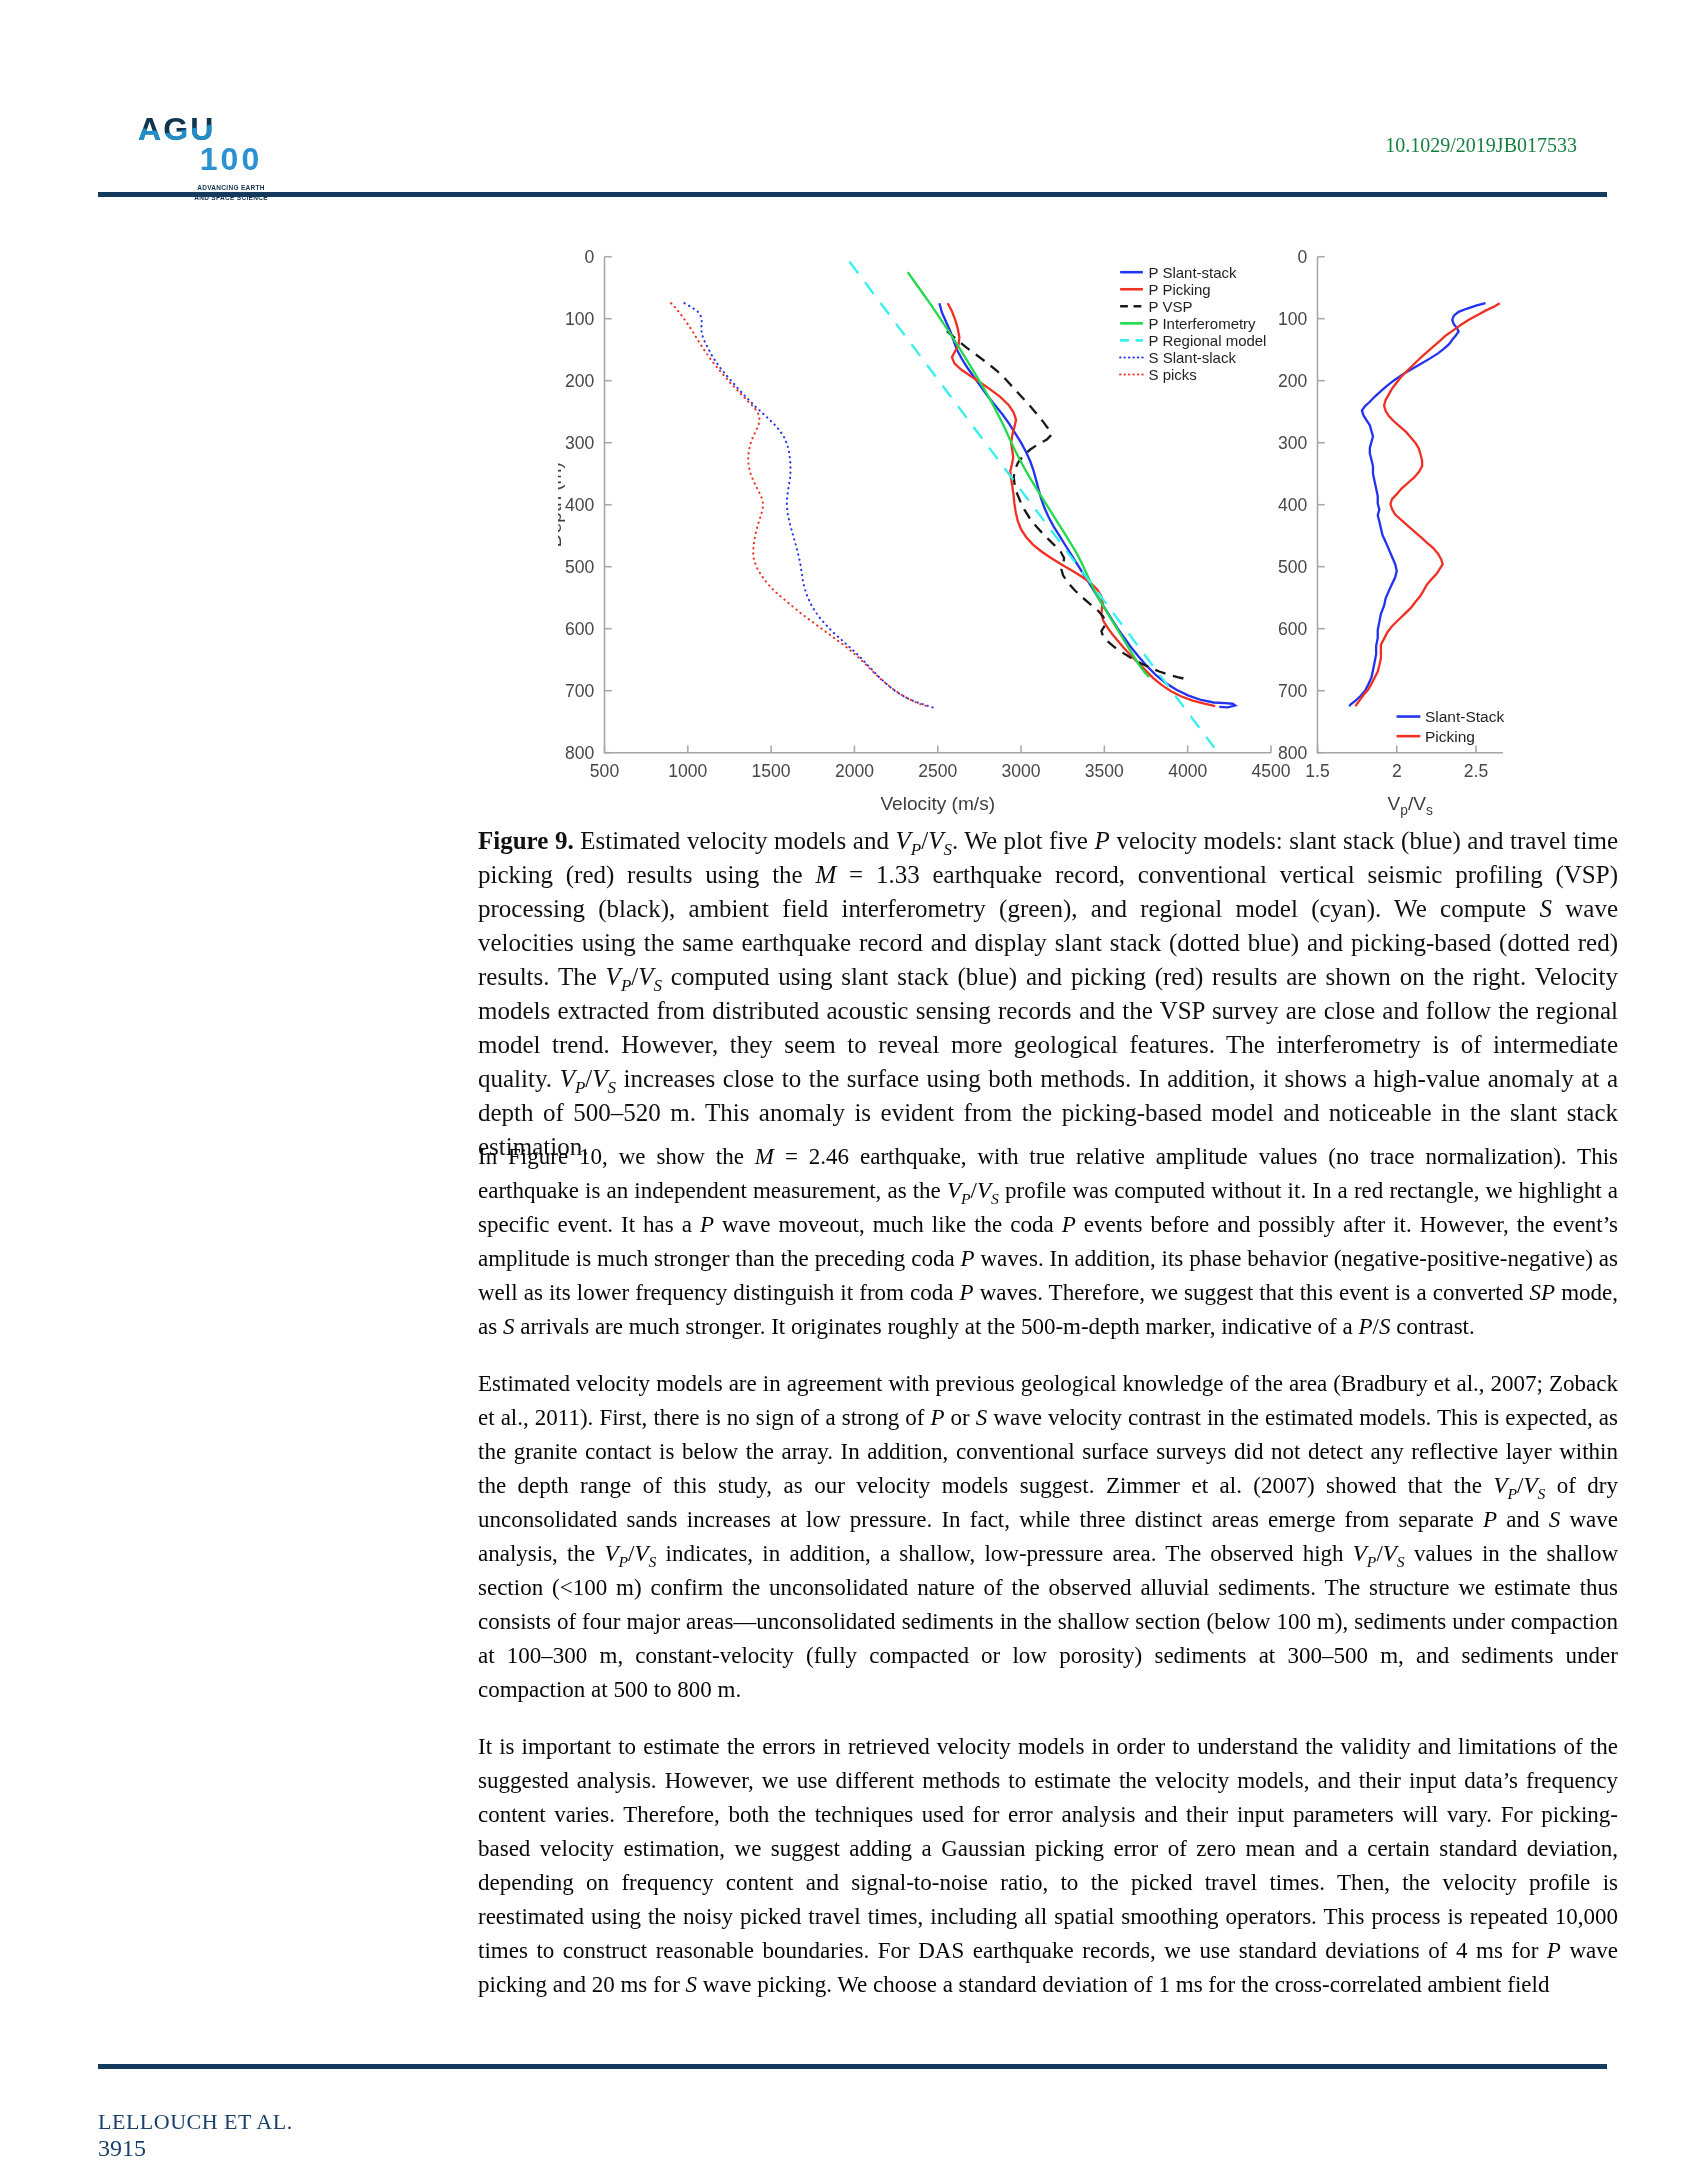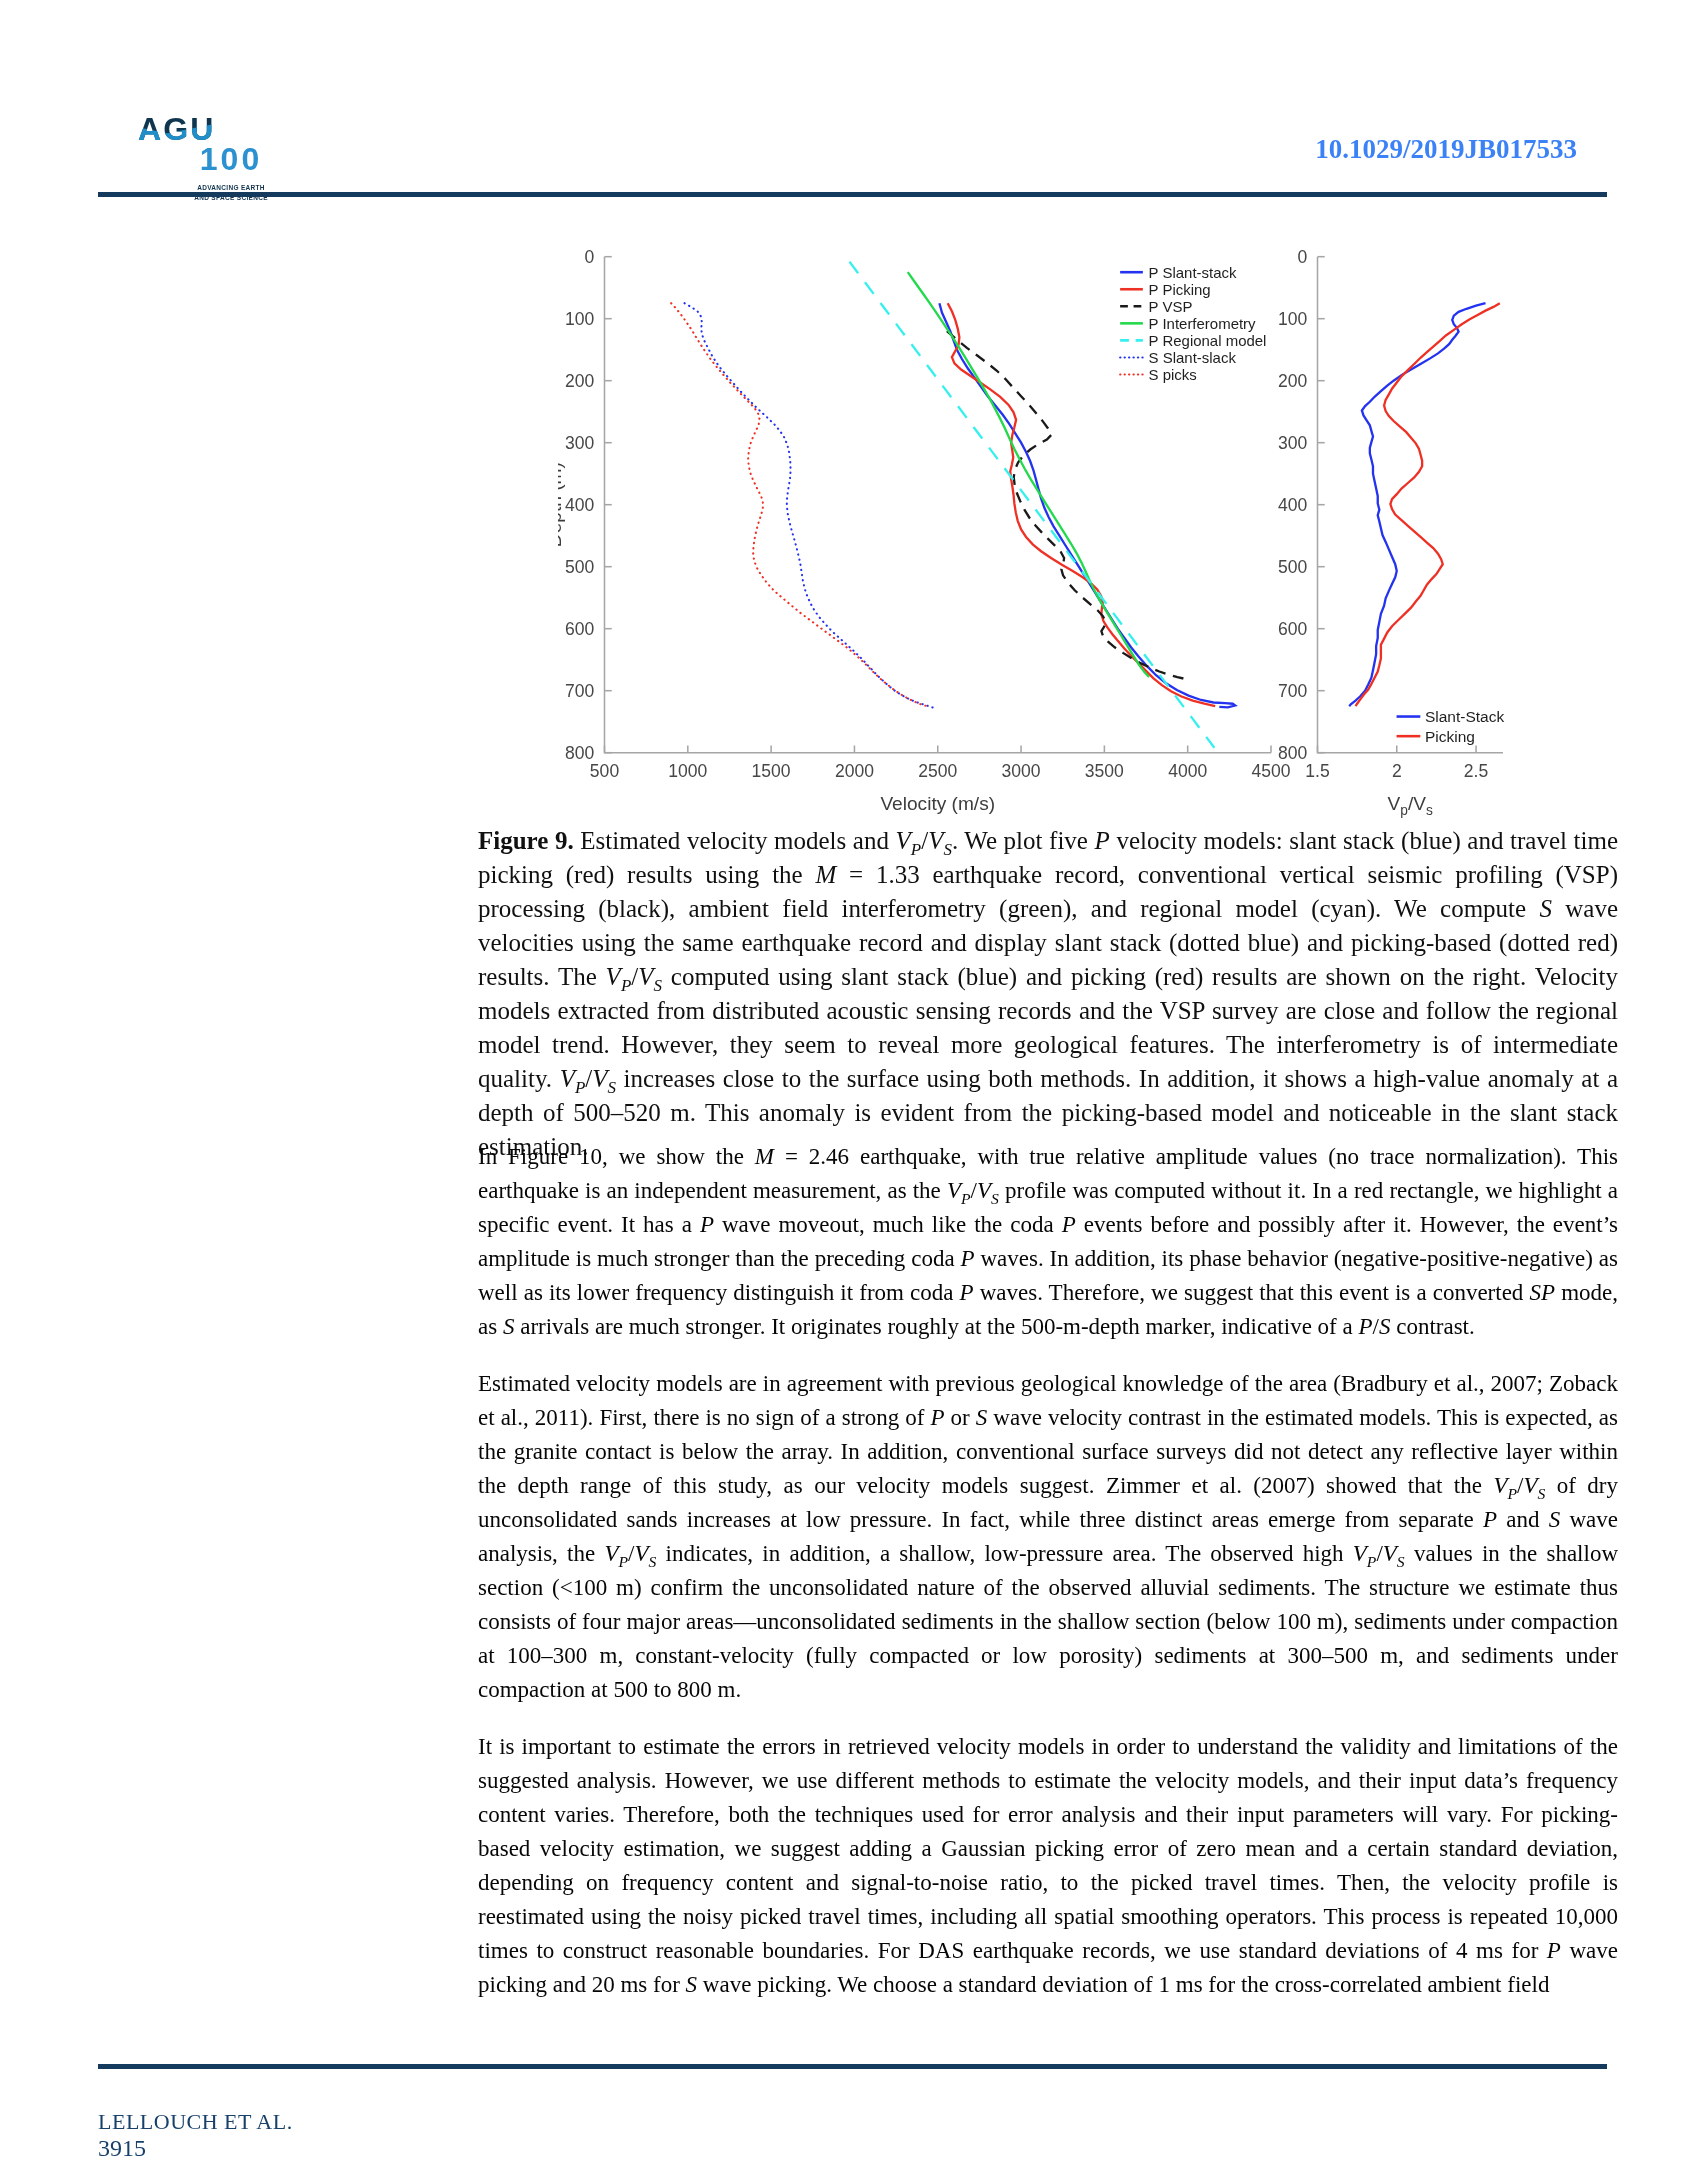--- a/index.html
+++ b/index.html
@@ -7,21 +7,21 @@
         font-family:"Liberation Serif",serif;color:#0a0a0a;}
   
   .logo{position:absolute;left:138px;top:115px;width:186px;font-family:"Liberation Sans",sans-serif;text-align:center;}
   .logo-agu{position:relative;font-size:32px;font-weight:bold;letter-spacing:2.1px;line-height:0.92;color:#10364f;width:max-content;}
   .logo-agu .wave{position:absolute;left:0;top:0;color:#1f8ec9;
         clip-path:polygon(0% 42%, 38% 62%, 100% 30%, 100% 100%, 0% 100%);}
   .logo-100{font-size:32px;font-weight:bold;letter-spacing:3.1px;line-height:0.95;color:#2b91d1;}
   .logo-tagline{margin-top:8.3px;font-size:6.5px;font-weight:bold;letter-spacing:0.3px;line-height:1.5;color:#11344f;}
   .journal-title{position:absolute;left:341px;top:124px;font-size:40px;font-weight:bold;
         letter-spacing:-0.5px;color:#1a3b66;white-space:nowrap;}
-  .doi{position:absolute;top:134px;right:110px;font-size:27px;color:#3b82f6;font-weight:bold;}
+  .doi{position:absolute;top:134px;right:110px;font-size:20px;color:#15803d;}
   .rule{position:absolute;left:98px;width:1509px;height:4.7px;background:#143a5e;}
   .rule-top{top:192px;}
   .rule-bottom{top:2064px;}
   
   .fig-svg{position:absolute;left:558px;top:227px;width:1054px;height:605px;}
   .fig-svg text{font-family:"Liberation Sans",sans-serif;}
   
   .caption{position:absolute;left:478px;top:824px;width:1140px;font-size:25px;line-height:34px;
         text-align:justify;color:#101010;}
   .caption b{font-weight:bold;}

